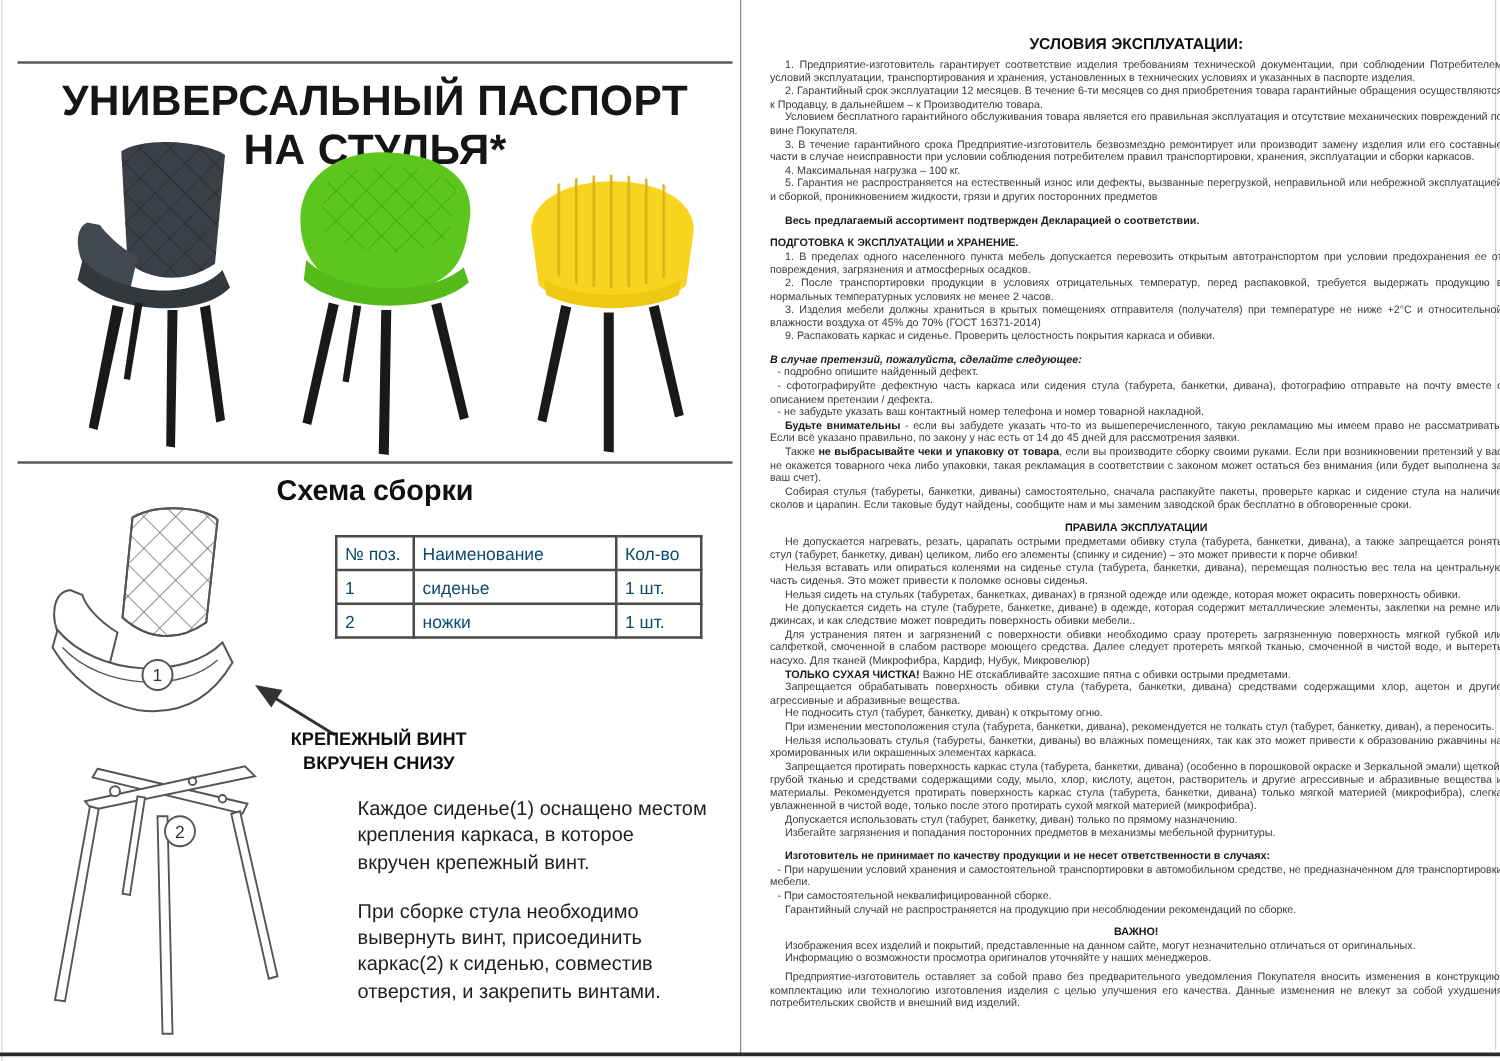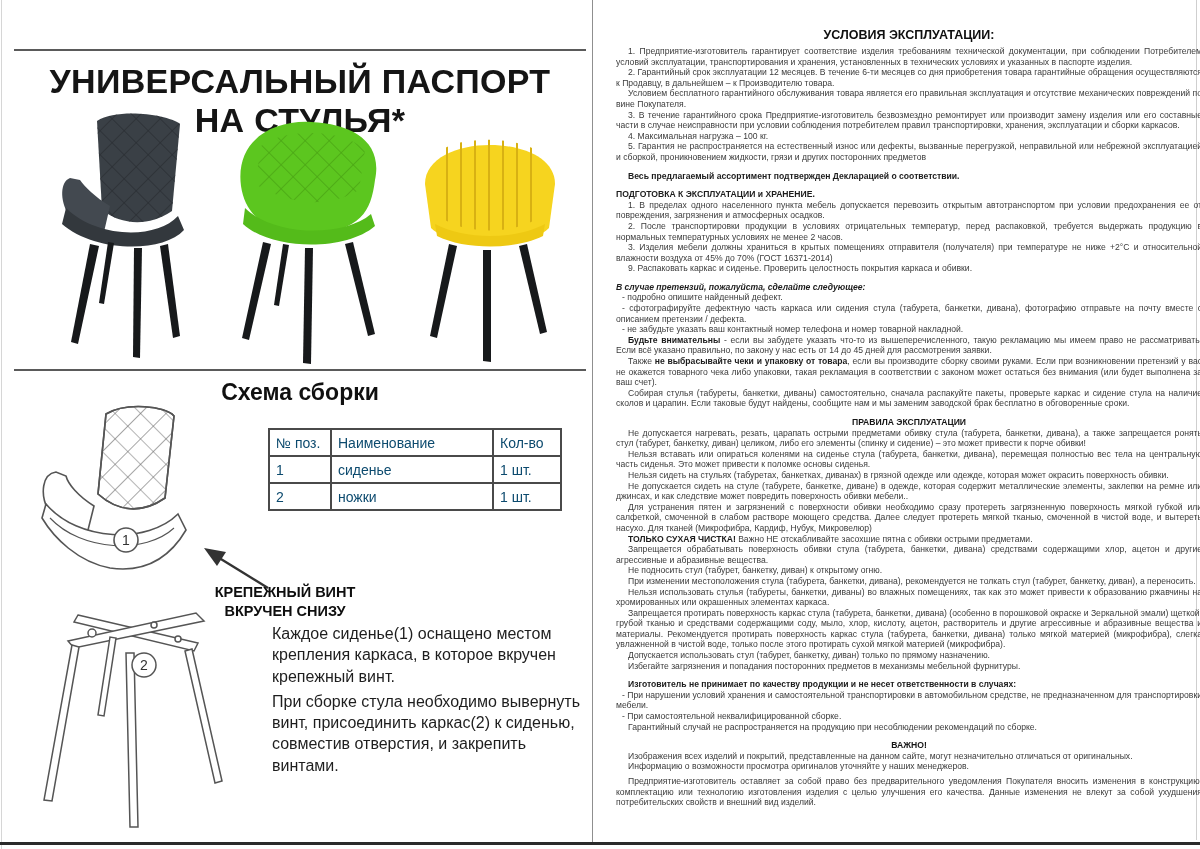--- a/index.html
+++ b/index.html
@@ -27,26 +27,26 @@
   .diagram { position:absolute; left:26px; top:400px; }
 
   .parts-table { position:absolute; left:268px; top:428px; border-collapse:collapse;
                  font-size:14px; color:#0c4a6e; }
   .parts-table td { border:2px solid #4a4a4a; padding:1px 6px; height:23px; vertical-align:middle; }
   .parts-table td.c-pos  { width:48px; }
   .parts-table td.c-name { width:148px; }
   .parts-table td.c-qty  { width:54px; }
 
   .screw-label {
-    position:absolute; left:194px; top:583px; width:182px; text-align:center;
+    position:absolute; left:212px; top:583px; width:182px; text-align:center;
     font-weight:bold; font-size:14.5px; line-height:1.28; color:#0e0e0e;
   }
   .assembly-note { position:absolute; left:268px; top:619px; width:318px;
     font-size:16px; line-height:1.33; color:#1e1e1e; }
-  .assembly-note p { margin:4px; }
+  .assembly-note p { margin:18px; }
 
   .right-col {
     position:absolute; left:616px; top:28px; width:586px; height:813px; overflow:hidden;
     font-size:8.6px; line-height:10.6px; color:#3b3b3b; text-align:justify;
   }
   .right-col p { margin:0; text-indent:12px; }
   .rc-title { text-align:center; font-weight:bold; font-size:12.5px; color:#0f0f0f;
               margin:0 0 3px 0; line-height:15px; text-indent:0; }
   .rc-center { text-align:center !important; font-weight:bold; color:#151515; text-indent:0 !important; }
   .rc-head   { font-weight:bold; color:#1c1c1c; }

